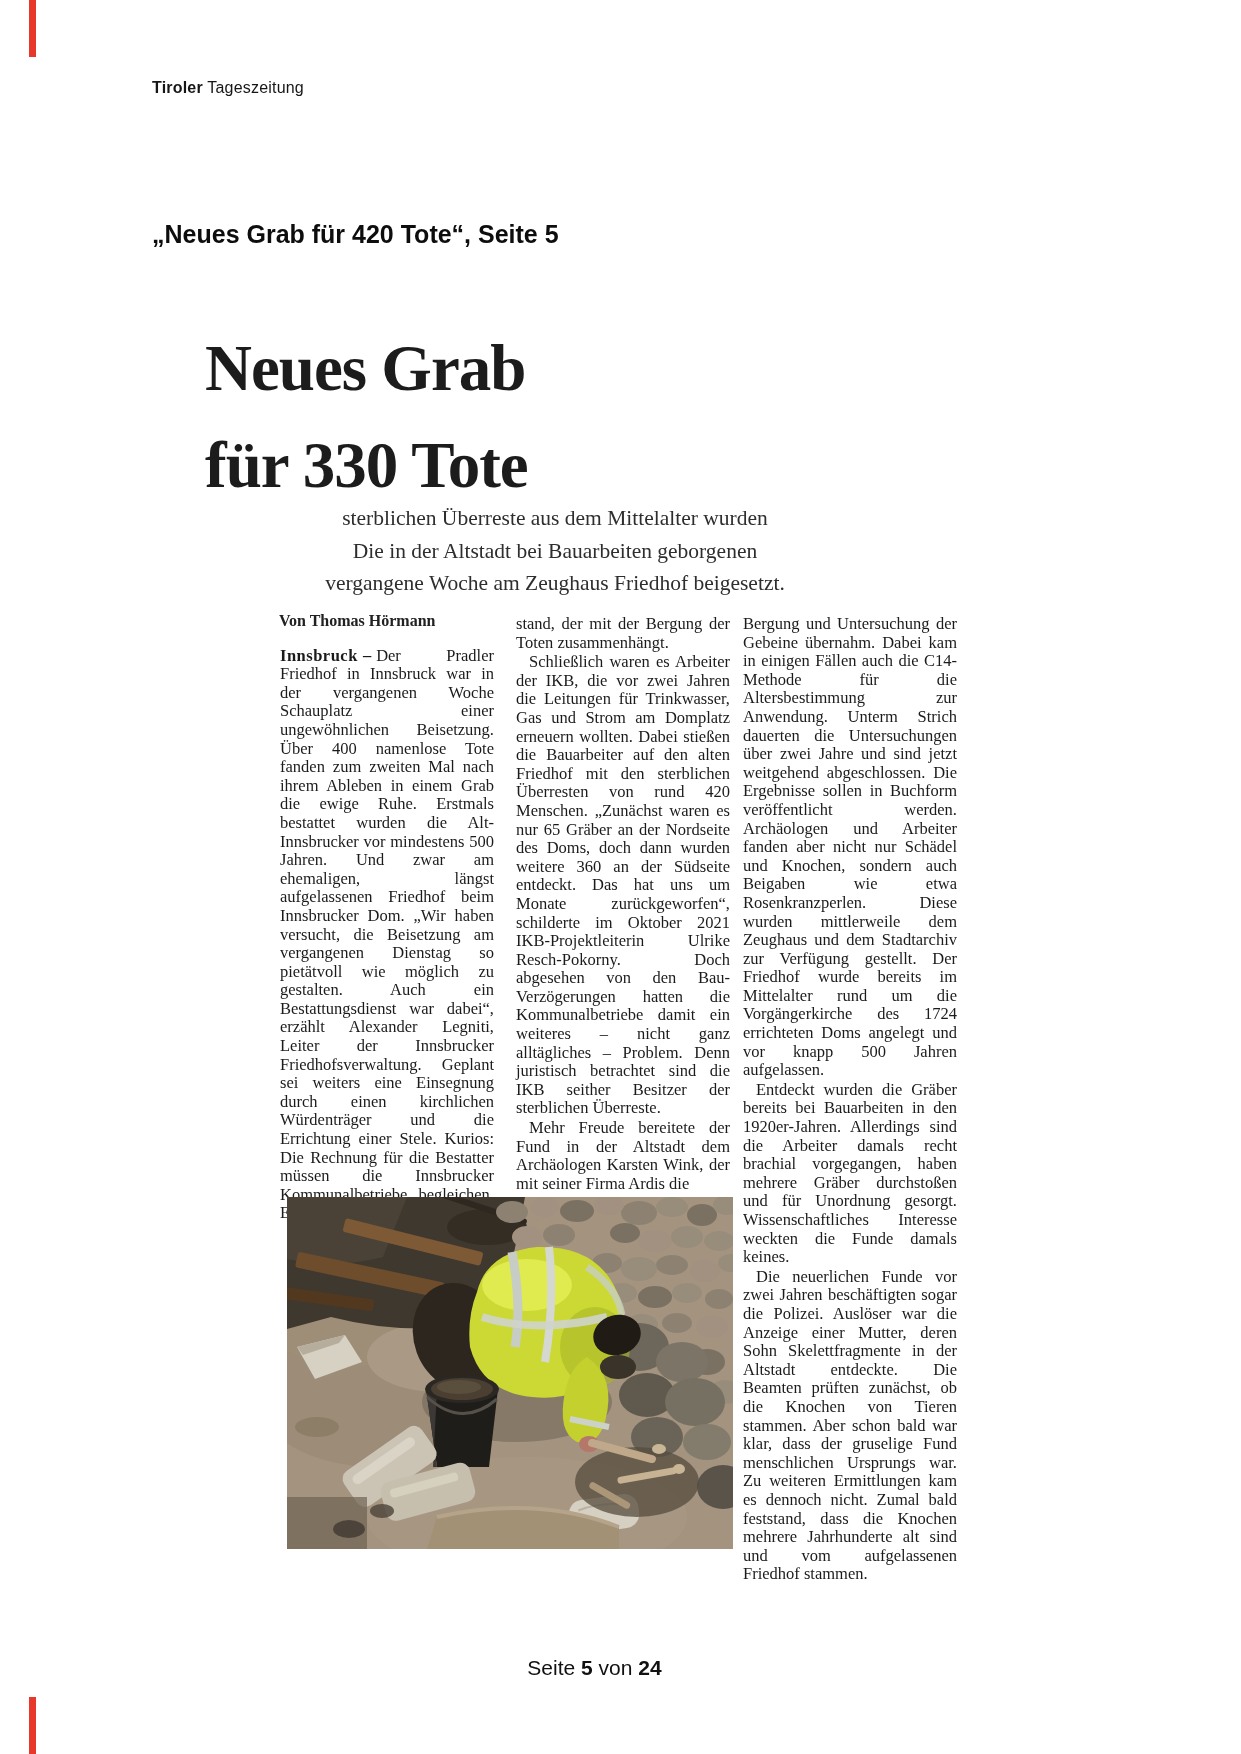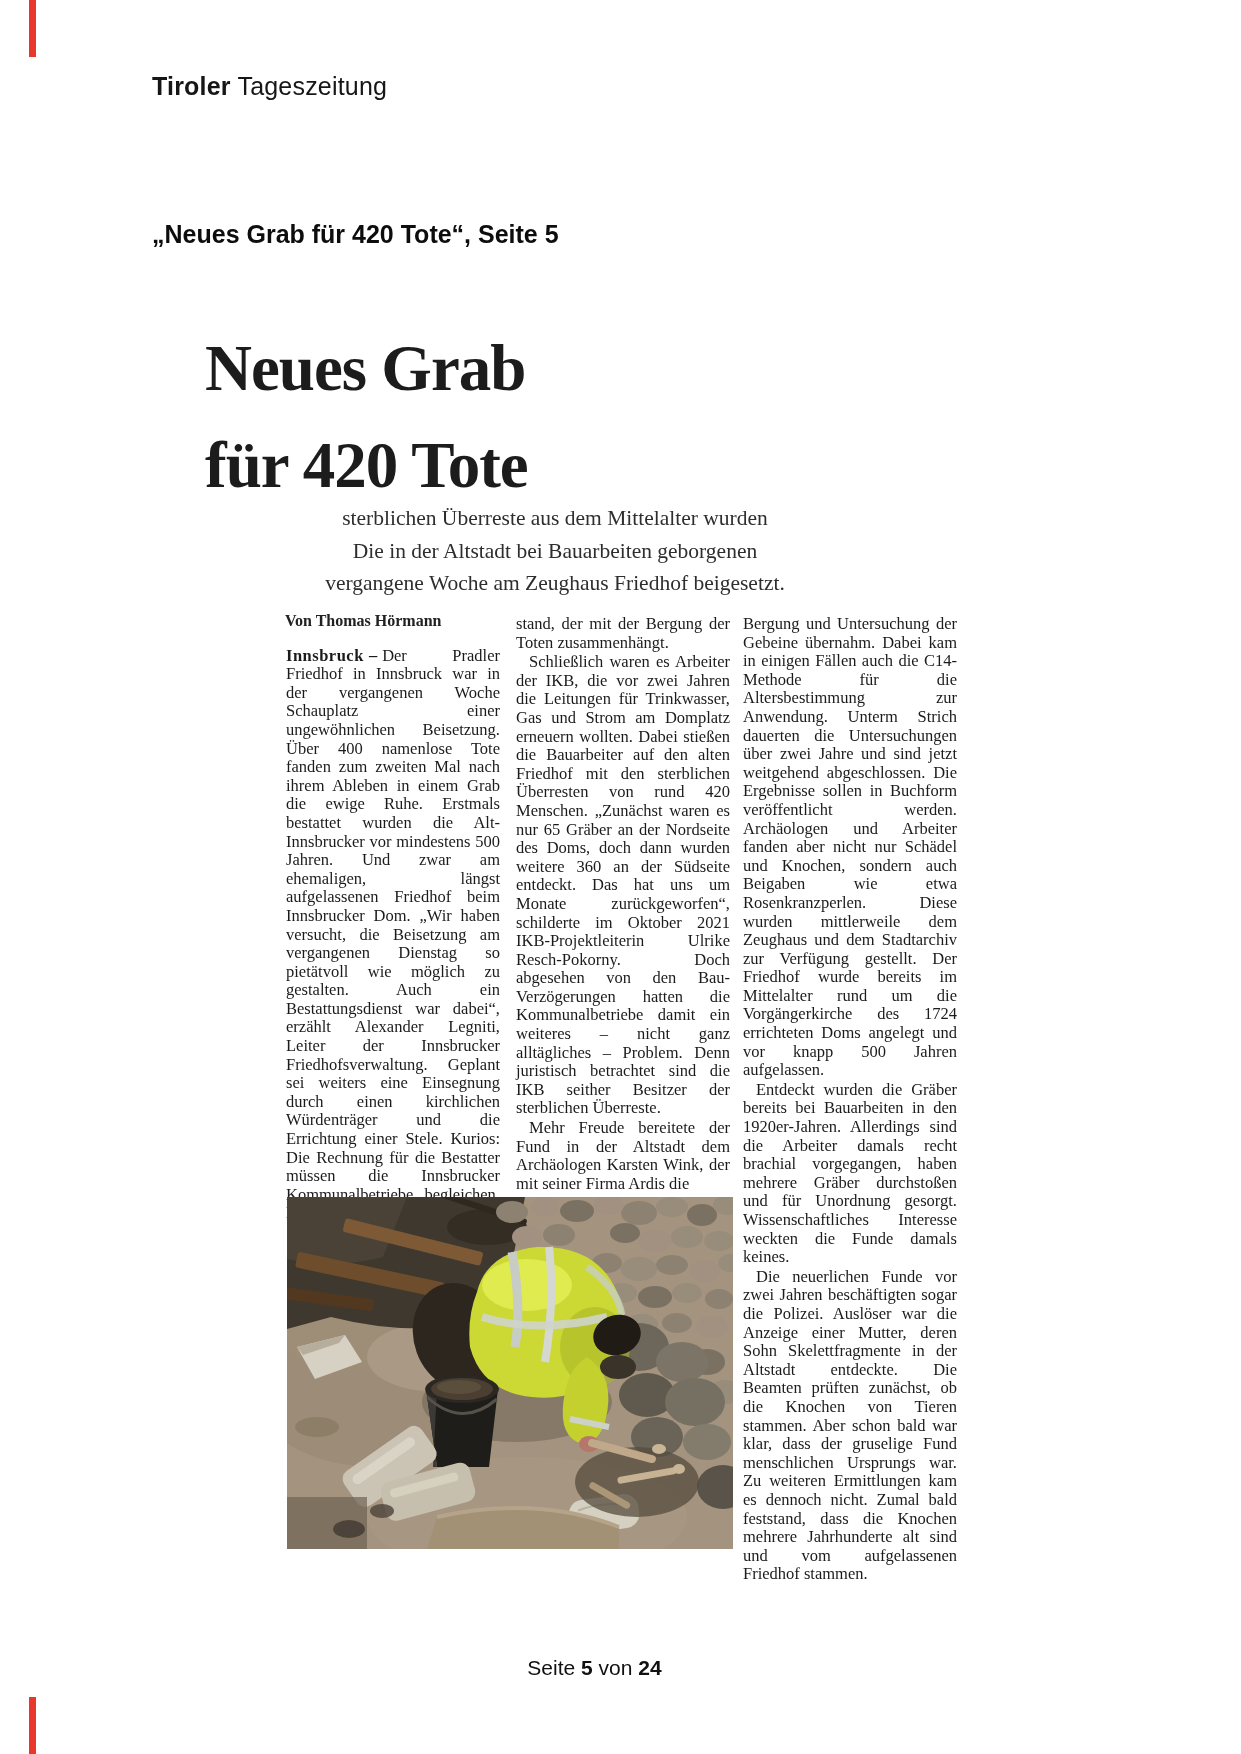--- a/index.html
+++ b/index.html
@@ -2,36 +2,36 @@
 <html lang="de"><head>
 <meta charset="utf-8">
 <style>
   html,body{margin:0;padding:0;background:#ffffff;}
   .page{position:relative;width:1241px;height:1754px;background:#ffffff;overflow:hidden;
         font-family:"Liberation Sans",sans-serif;color:#1a1a1a;}
   .crop-mark{position:absolute;left:29px;width:7px;background:#e8382b;}
   .crop-mark.top{top:0;height:57px;}
   .crop-mark.bottom{top:1697px;height:57px;}
 
-  .masthead{position:absolute;left:152px;top:72px;font-size:25px;letter-spacing:.2px;color:#161616;}
+  .masthead{position:absolute;left:152px;top:79px;font-size:16px;letter-spacing:.2px;color:#161616;}
   .masthead .bold{font-weight:700;}
 
   .clip-headline{position:absolute;left:152px;top:220px;font-size:25px;font-weight:700;color:#0d0d0d;}
 
   .title-block{position:absolute;left:205px;top:320px;width:700px;
                font-family:"Liberation Serif",serif;font-weight:700;font-size:65px;
                line-height:97px;color:#1c1c1c;letter-spacing:-1px;}
   .subtitle{position:absolute;left:205px;top:502px;width:700px;text-align:center;
             font-family:"Liberation Serif",serif;font-size:21.5px;line-height:32.5px;color:#2e2e2e;}
 
   .byline{font-size:16px;font-weight:700;color:#212121;margin:0 0 16px 0;}
 
   .col{position:absolute;width:216px;font-family:"Liberation Serif",serif;
        font-size:16.5px;line-height:18.6px;text-align:justify;color:#1b1b1b;}
-  .col1{left:285px;top:612px;}
+  .col1{left:279px;top:612px;}
   .col2{left:515px;top:614px;}
   .col3{left:742px;top:614px;}
   .col p{margin:1px;hyphens:auto;}
   .col p.indent{text-indent:13px;}
   .lead{font-weight:700;letter-spacing:.5px;}
   .leaddash{font-weight:700;padding:0 5px;}
 
   .photo{position:absolute;left:287px;top:1197px;width:446px;height:352px;overflow:hidden;
          background:#a3937f;}
   .photo svg{display:block;}
@@ -51,21 +51,21 @@
 
   <div class="crop-mark top"></div>
   <div class="crop-mark bottom"></div>
 
   <div class="masthead"><span class="bold">Tiroler</span><span> Tageszeitung</span></div>
 
   <div class="clip-headline">„Neues Grab für 420 Tote“, Seite 5</div>
 
   <div class="title-block">
     <div>Neues Grab</div>
-    <div>für 420 Tote</div>
+    <div>für 330 Tote</div>
   </div>
 
   <div class="subtitle">
     <div>sterblichen Überreste aus dem Mittelalter wurden</div>
     <div>Die in der Altstadt bei Bauarbeiten geborgenen</div>
     <div>vergangene Woche am Zeughaus Friedhof beigesetzt.</div>
   </div>
 
   <div class="col col1">
     <div class="byline">Von Thomas Hörmann</div>

